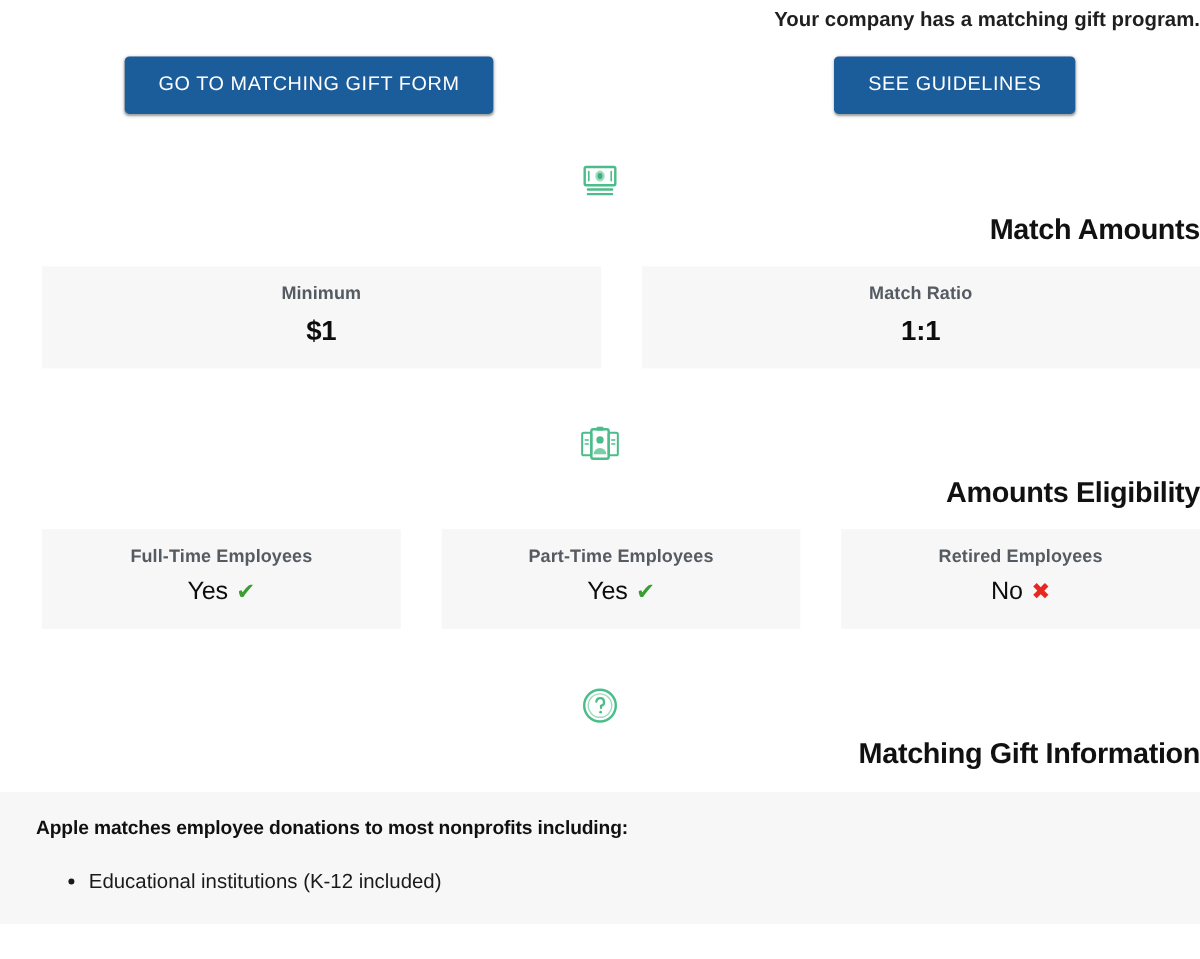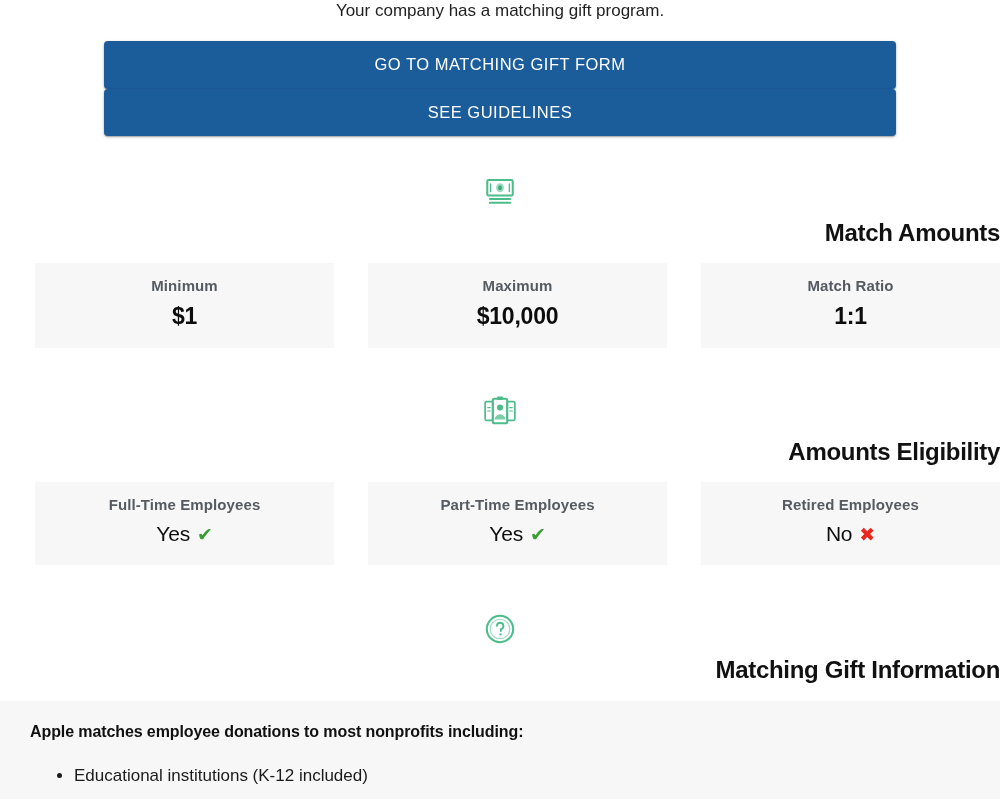--- a/index.html
+++ b/index.html
@@ -22,32 +22,33 @@
     text-align: center;
     font-size: 22px;
     font-weight: bold;
     color: #0f0f0f;
     padding-top: 16px;
     line-height: 1.2;
     letter-spacing: -0.2px;
   }
   .headline .thumb { font-size: 20px; margin-left: 7px; }
   .subhead {
-    text-align: center;
+    text-align: right;
     font-size: 17px;
     color: #1f1f1f;
+    margin-top: 6px;
     line-height: 1.3;
+    font-weight: bold;
   }
 
   
   .btn-row {
     display: flex;
     justify-content: space-between;
     padding: 19px 104px 0 104px;
-    flex-direction: column;
   }
   .btn {
     background: #1b5c9b;
     color: #ffffff;
     border: none;
     border-radius: 4px;
     font-family: "Liberation Sans", sans-serif;
     font-size: 16.5px;
     letter-spacing: 0.5px;
     padding: 15px 28px 16px 28px;
@@ -159,24 +160,20 @@
     </svg>
     <div class="section-title">Match Amounts</div>
   </div>
 
   <div class="card-grid">
     <div class="card">
       <div class="card-label">Minimum</div>
       <div class="card-value">$1</div>
     </div>
     <div class="card">
-      <div class="card-label">Maximum</div>
-      <div class="card-value">$10,000</div>
-    </div>
-    <div class="card">
       <div class="card-label">Match Ratio</div>
       <div class="card-value">1:1</div>
     </div>
   </div>
 
   <div class="section-head sec-gap-2">
     <svg class="section-icon" viewBox="0 0 40 40" aria-hidden="true">
       <rect x="2.5" y="9" width="9" height="22" rx="1.5" fill="none" stroke="#4cbd8a" stroke-width="2"></rect>
       <rect x="28.5" y="9" width="9" height="22" rx="1.5" fill="none" stroke="#4cbd8a" stroke-width="2"></rect>
       <rect x="11.5" y="5.5" width="17" height="29" rx="2" fill="none" stroke="#4cbd8a" stroke-width="2.4"></rect>

